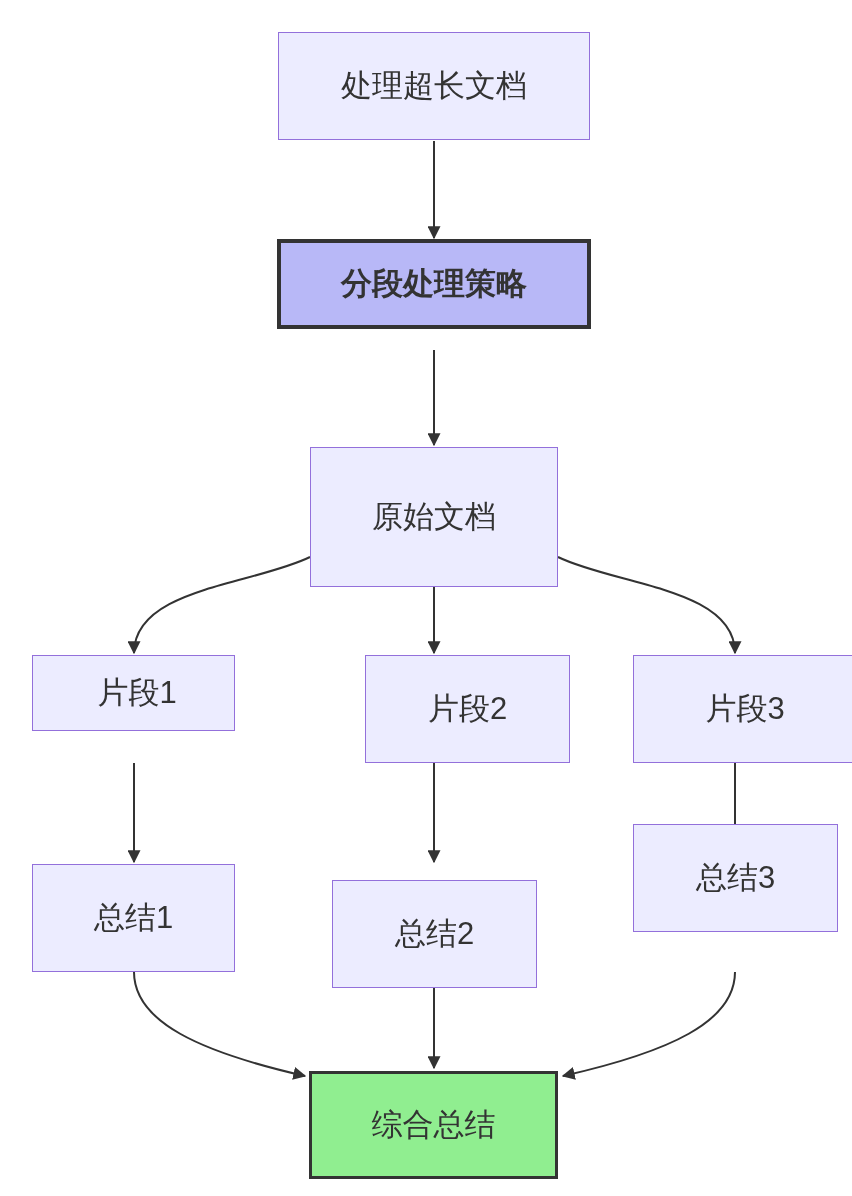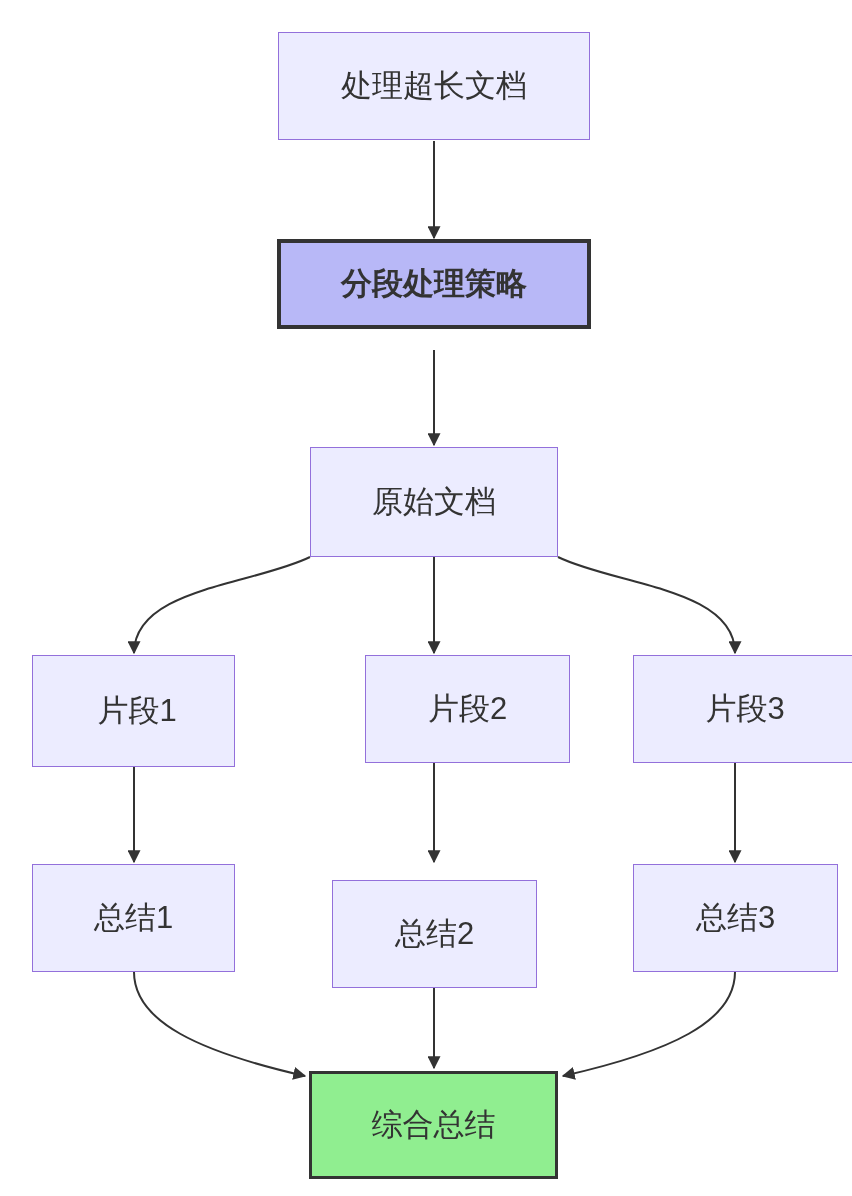--- a/index.html
+++ b/index.html
@@ -61,45 +61,45 @@
   </svg>
 
   <div class="node" style="left:278px; top:32px; width:312px; height:108px;">
     <span>处理超长文档</span>
   </div>
 
   <div class="node highlight" style="left:277px; top:239px; width:314px; height:90px;font-weight:bold;">
     <span>分段处理策略</span>
   </div>
 
-  <div class="node" style="left:310px; top:447px; width:248px; height:110px;">
+  <div class="node" style="left:310px; top:447px; width:248px; height:140px;">
     <span>原始文档</span>
   </div>
 
-  <div class="node" style="left:32px; top:655px; width:203px; height:112px;padding-left:7px;">
+  <div class="node" style="left:32px; top:655px; width:203px; height:76px;padding-left:7px;">
     <span>片段1</span>
   </div>
 
   <div class="node" style="left:332px; top:655px; width:205px; height:108px;margin-left:33px;">
     <span>片段2</span>
   </div>
 
   <div class="node" style="left:633px; top:655px; width:224px; height:108px;">
     <span>片段3</span>
   </div>
 
   <div class="node" style="left:32px; top:864px; width:203px; height:108px;">
     <span>总结1</span>
   </div>
 
   <div class="node" style="left:332px; top:864px; width:205px; height:108px;margin-top:16px;">
     <span>总结2</span>
   </div>
 
-  <div class="node" style="left:633px; top:864px; width:205px; height:108px;">
+  <div class="node" style="left:633px; top:824px; width:205px; height:108px;">
     <span>总结3</span>
   </div>
 
   <div class="node success" style="left:309px; top:1071px; width:249px; height:108px;">
     <span>综合总结</span>
   </div>
 
 </div>
 
 </body></html>

